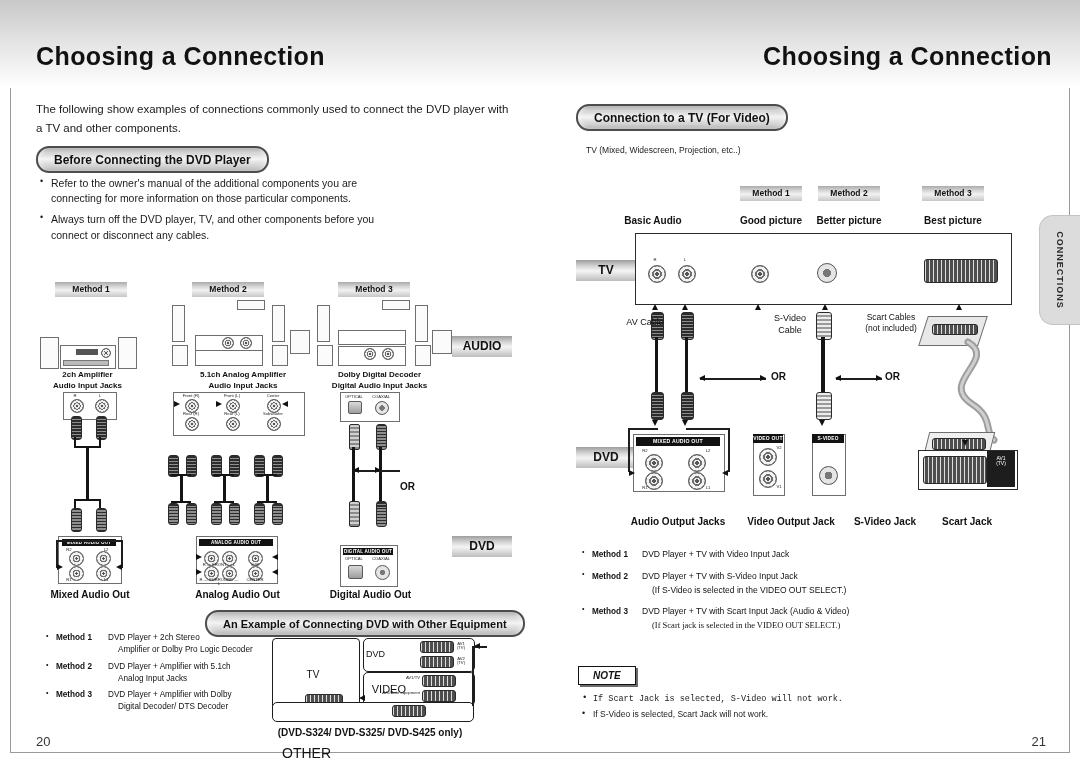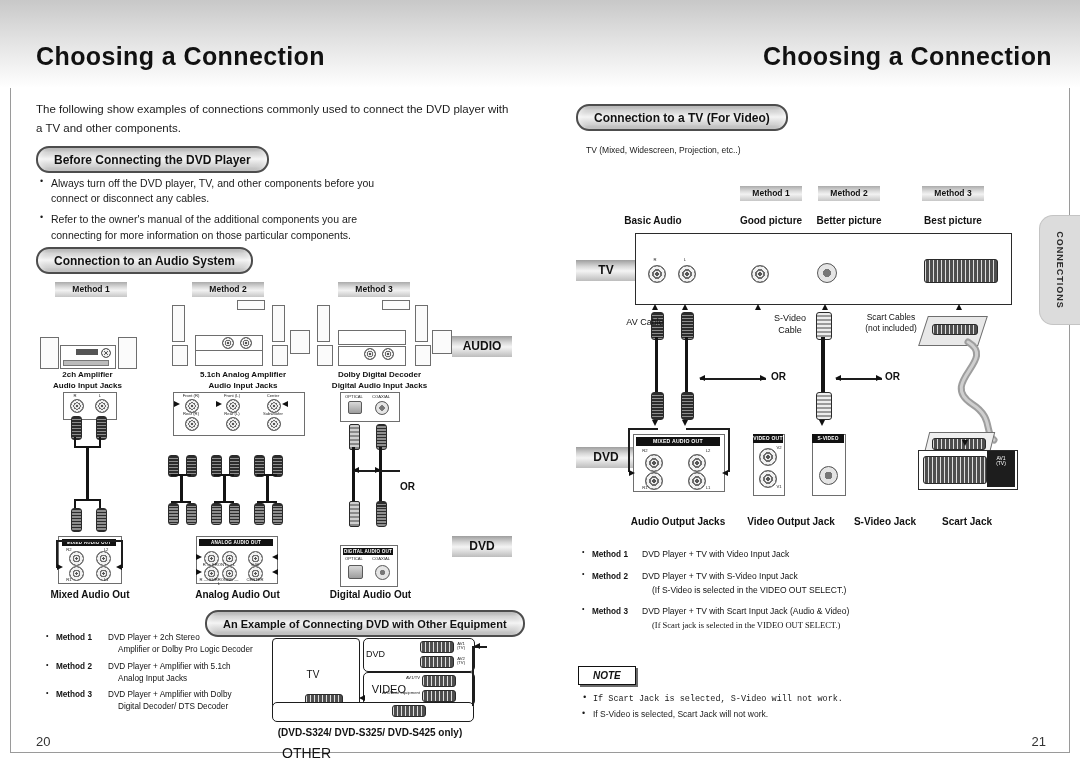--- a/index.html
+++ b/index.html
@@ -95,25 +95,24 @@
   <div class="grad-top"></div>
 
   <div class="col colL">
     <h1 class="title titleL">Choosing a Connection</h1>
 
     <div class="intro">The following show examples of connections commonly used to connect the DVD player with a TV and other components.</div>
 
     <div class="pill" style="left:36px;top:146px;">Before Connecting the DVD Player</div>
 
     <ul class="bul" style="left:40px;top:176px;width:360px;">
+      <li>Refer to the owner's manual of the additional components you are connecting for more information on those particular components.</li>
       <li>Always turn off the DVD player, TV, and other components before you connect or disconnect any cables.</li>
-      <li>Refer to the owner's manual of the additional components you are connecting for more information on those particular components.</li>
     </ul>
 
-    <div class="pill" style="left:36px;top:247px;">Connection to an Audio System</div>
 
     <div class="chip" style="left:55px;top:282px;width:72px;">Method 1</div>
     <div class="chip" style="left:192px;top:282px;width:72px;">Method 2</div>
     <div class="chip" style="left:338px;top:282px;width:72px;">Method 3</div>
 
     <div>
       <div class="spk" style="left:40px;top:337px;width:17px;height:30px;"></div>
       <div class="bx" style="left:60px;top:345px;width:54px;height:22px;"></div>
       <div class="fillblk" style="left:76px;top:349px;width:22px;height:6px;background:#555;"></div>
       <div class="ln" style="left:63px;top:360px;width:44px;height:4px;background:#bbb;border:1px solid #777;"></div>

